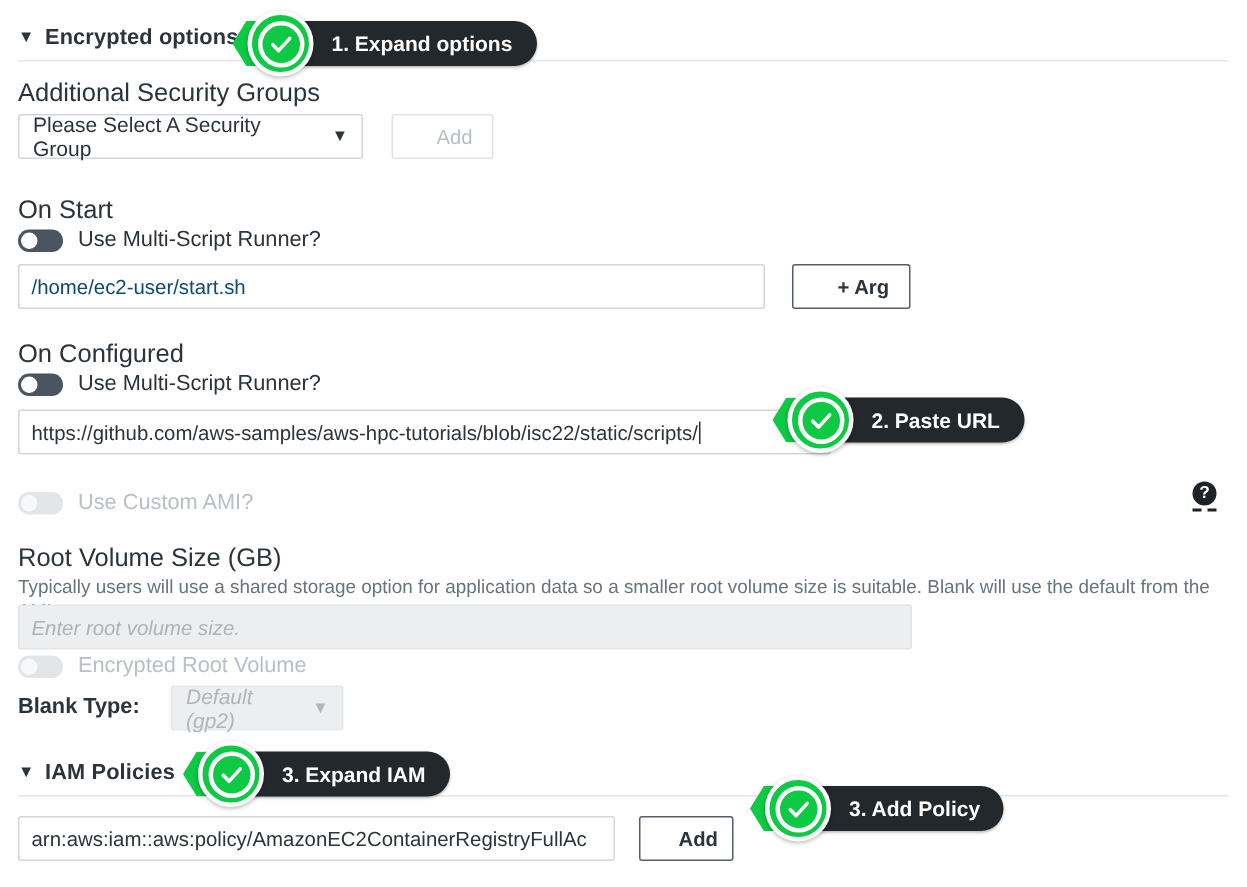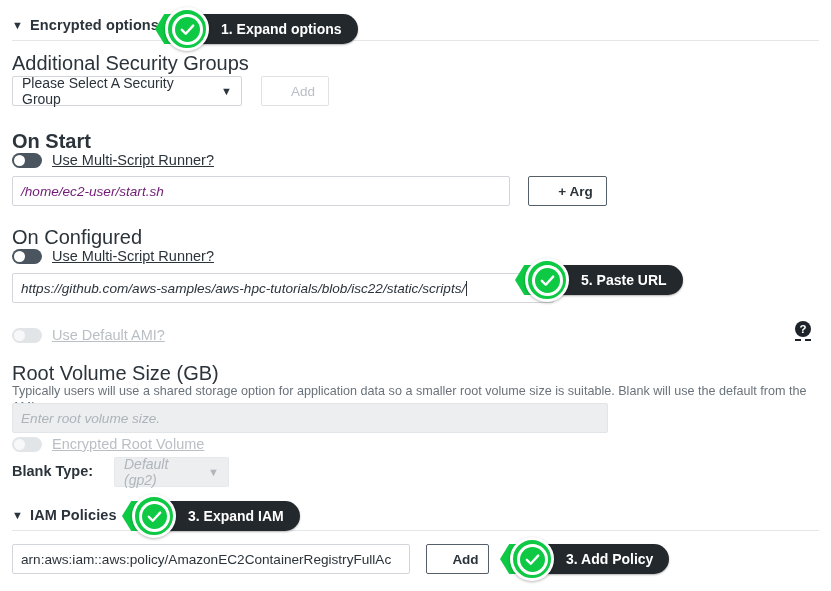--- a/index.html
+++ b/index.html
@@ -33,21 +33,21 @@
   }
   .divider {
     height: 1px;
     background: #e4e6e8;
     margin-top: 7px;
     margin-bottom: 0;
   }
 
   
   .field-label {
-    font-size: 20px;
+    font-size: 17px;
     color: #2b333b;
     margin-bottom: 6px;
   }
   .help-text {
     font-size: 12.6px;
     color: #6a737b;
     line-height: 1.25;
     margin-top: 2px;
   }
 
@@ -56,39 +56,39 @@
   .toggle {
     width: 30px; height: 15px; border-radius: 8px;
     background: #4a5560; position: relative; flex: none;
   }
   .toggle .knob {
     position: absolute; top: 2px; left: 2px;
     width: 11px; height: 11px; border-radius: 50%; background: #ffffff;
   }
   .toggle.disabled { background: #e2e5e8; }
   .toggle.disabled .knob { background: #f7f8f9; }
-  .toggle-label { font-size: 14.5px; color: #2b333b; text-decoration: underline; }
+  .toggle-label { font-size: 14.5px; color: #2b333b; }
   .toggle-label.muted { color: #b9bfc5; }
 
   
   .text-input {
     height: 30px;
     border: 1px solid #d2d6da;
     background: #ffffff;
     border-radius: 2px;
     font-size: 13.6px;
     color: #2b333b;
     padding: 0 8px;
     display: flex;
     align-items: center;
     white-space: nowrap;
     overflow: hidden;
     font-family: "Liberation Sans", sans-serif;
   }
-  .text-input.placeholder { color: #701a75; font-style: italic; }
+  .text-input.placeholder { color: #0c4a6e; }
   .text-input.disabled { background: #eceef0; border-color: #e2e5e8; color: #adb3b9; font-style: italic; }
   .caret-bar {
     display: inline-block;
     width: 1px; height: 15px;
     background: #2b333b;
     margin-left: 1px;
   }
 
   
   .btn {
@@ -198,21 +198,21 @@
 
   <div style="position:absolute; left:12px; top:52px;" class="field-label">Additional Security Groups</div>
 
   <div class="select" style="position:absolute; left:12px; top:76px; width:230px;">
     <span>Please Select A Security Group</span>
     <span class="arrow">▼</span>
   </div>
 
   <div class="btn disabled" style="position:absolute; left:261px; top:76px; width:68px;">Add</div>
 
-  <div style="position:absolute; left:12px; top:130px;font-weight:bold;" class="field-label">On Start</div>
+  <div style="position:absolute; left:12px; top:130px;" class="field-label">On Start</div>
 
   <div class="toggle-row" style="position:absolute; left:12px; top:152px;">
     <div class="toggle">
       <div class="knob"></div>
     </div>
     <span class="toggle-label">Use Multi-Script Runner?</span>
   </div>
 
   <div class="text-input placeholder" style="position:absolute; left:12px; top:176px; width:498px;">/home/ec2-user/start.sh</div>
 
@@ -220,30 +220,30 @@
 
   <div style="position:absolute; left:12px; top:226px;" class="field-label">On Configured</div>
 
   <div class="toggle-row" style="position:absolute; left:12px; top:248px;">
     <div class="toggle">
       <div class="knob"></div>
     </div>
     <span class="toggle-label">Use Multi-Script Runner?</span>
   </div>
 
-  <div class="text-input" style="position:absolute; left:12px; top:273px; width:542px;font-style:italic;">
+  <div class="text-input" style="position:absolute; left:12px; top:273px; width:542px;">
     <span>https://github.com/aws-samples/aws-hpc-tutorials/blob/isc22/static/scripts/</span>
       <span class="caret-bar"></span>
   </div>
 
   <div class="toggle-row" style="position:absolute; left:12px; top:327px;">
     <div class="toggle disabled">
       <div class="knob"></div>
     </div>
-    <span class="toggle-label muted">Use Default AMI?</span>
+    <span class="toggle-label muted">Use Custom AMI?</span>
   </div>
 
   <div class="help-icon-wrap">
     <div class="help-icon">?</div>
     <div class="help-dashes"></div>
   </div>
 
   <div style="position:absolute; left:12px; top:362px;" class="field-label">Root Volume Size (GB)</div>
 
   <div class="help-text" style="position:absolute; left:12px; top:382px; width:805px;">Typically users will use a shared storage option for application data so a smaller root volume size is suitable. Blank will use the default from the AMI.</div>
@@ -293,39 +293,39 @@
   <div class="badge" style="left:515px; top:258px;">
     <div class="arrow-tip"></div>
     <div class="pill-holder">
       <div class="check-circle">
         <div class="check-inner">
           <svg width="17" height="17" viewBox="0 0 24 24" aria-hidden="true">
             <path d="M4 12.5 L9.5 18 L20 6.5" fill="none" stroke="#ffffff" stroke-width="3.4" stroke-linecap="round" stroke-linejoin="round"></path>
           </svg>
         </div>
       </div>
-      <div class="pill">5. Paste URL</div>
+      <div class="pill">2. Paste URL</div>
     </div>
   </div>
 
   <div class="badge" style="left:122px; top:494px;">
     <div class="arrow-tip"></div>
     <div class="pill-holder">
       <div class="check-circle">
         <div class="check-inner">
           <svg width="17" height="17" viewBox="0 0 24 24" aria-hidden="true">
             <path d="M4 12.5 L9.5 18 L20 6.5" fill="none" stroke="#ffffff" stroke-width="3.4" stroke-linecap="round" stroke-linejoin="round"></path>
           </svg>
         </div>
       </div>
       <div class="pill">3. Expand IAM</div>
     </div>
   </div>
 
-  <div class="badge" style="left:500px; top:537px;justify-content:space-between;">
+  <div class="badge" style="left:500px; top:517px;justify-content:space-between;">
     <div class="arrow-tip"></div>
     <div class="pill-holder">
       <div class="check-circle">
         <div class="check-inner">
           <svg width="17" height="17" viewBox="0 0 24 24" aria-hidden="true">
             <path d="M4 12.5 L9.5 18 L20 6.5" fill="none" stroke="#ffffff" stroke-width="3.4" stroke-linecap="round" stroke-linejoin="round"></path>
           </svg>
         </div>
       </div>
       <div class="pill">3. Add Policy</div>

